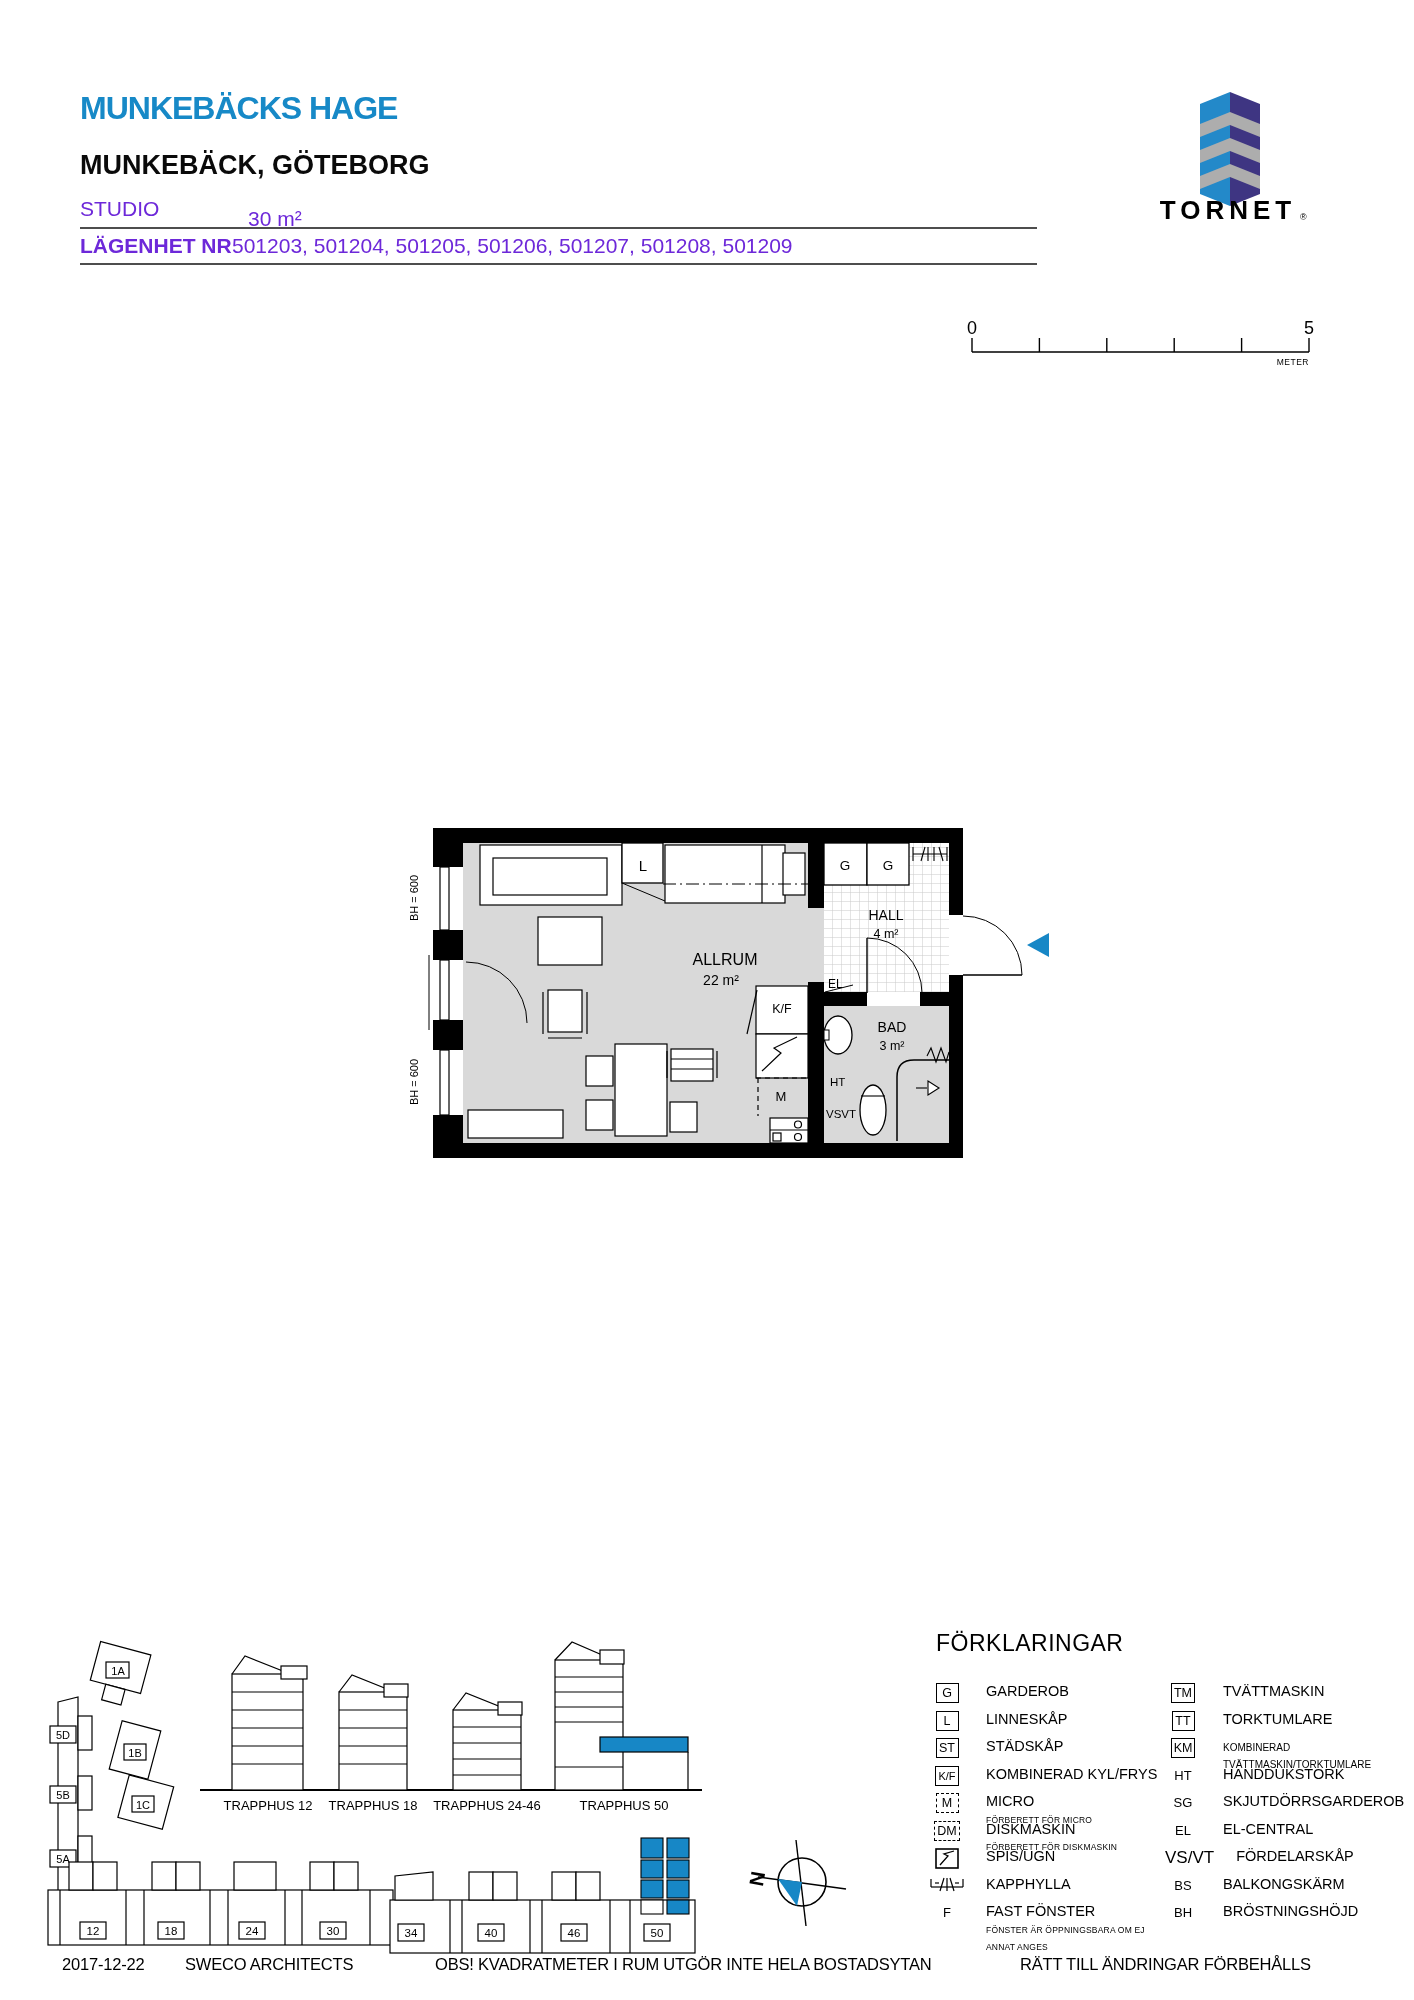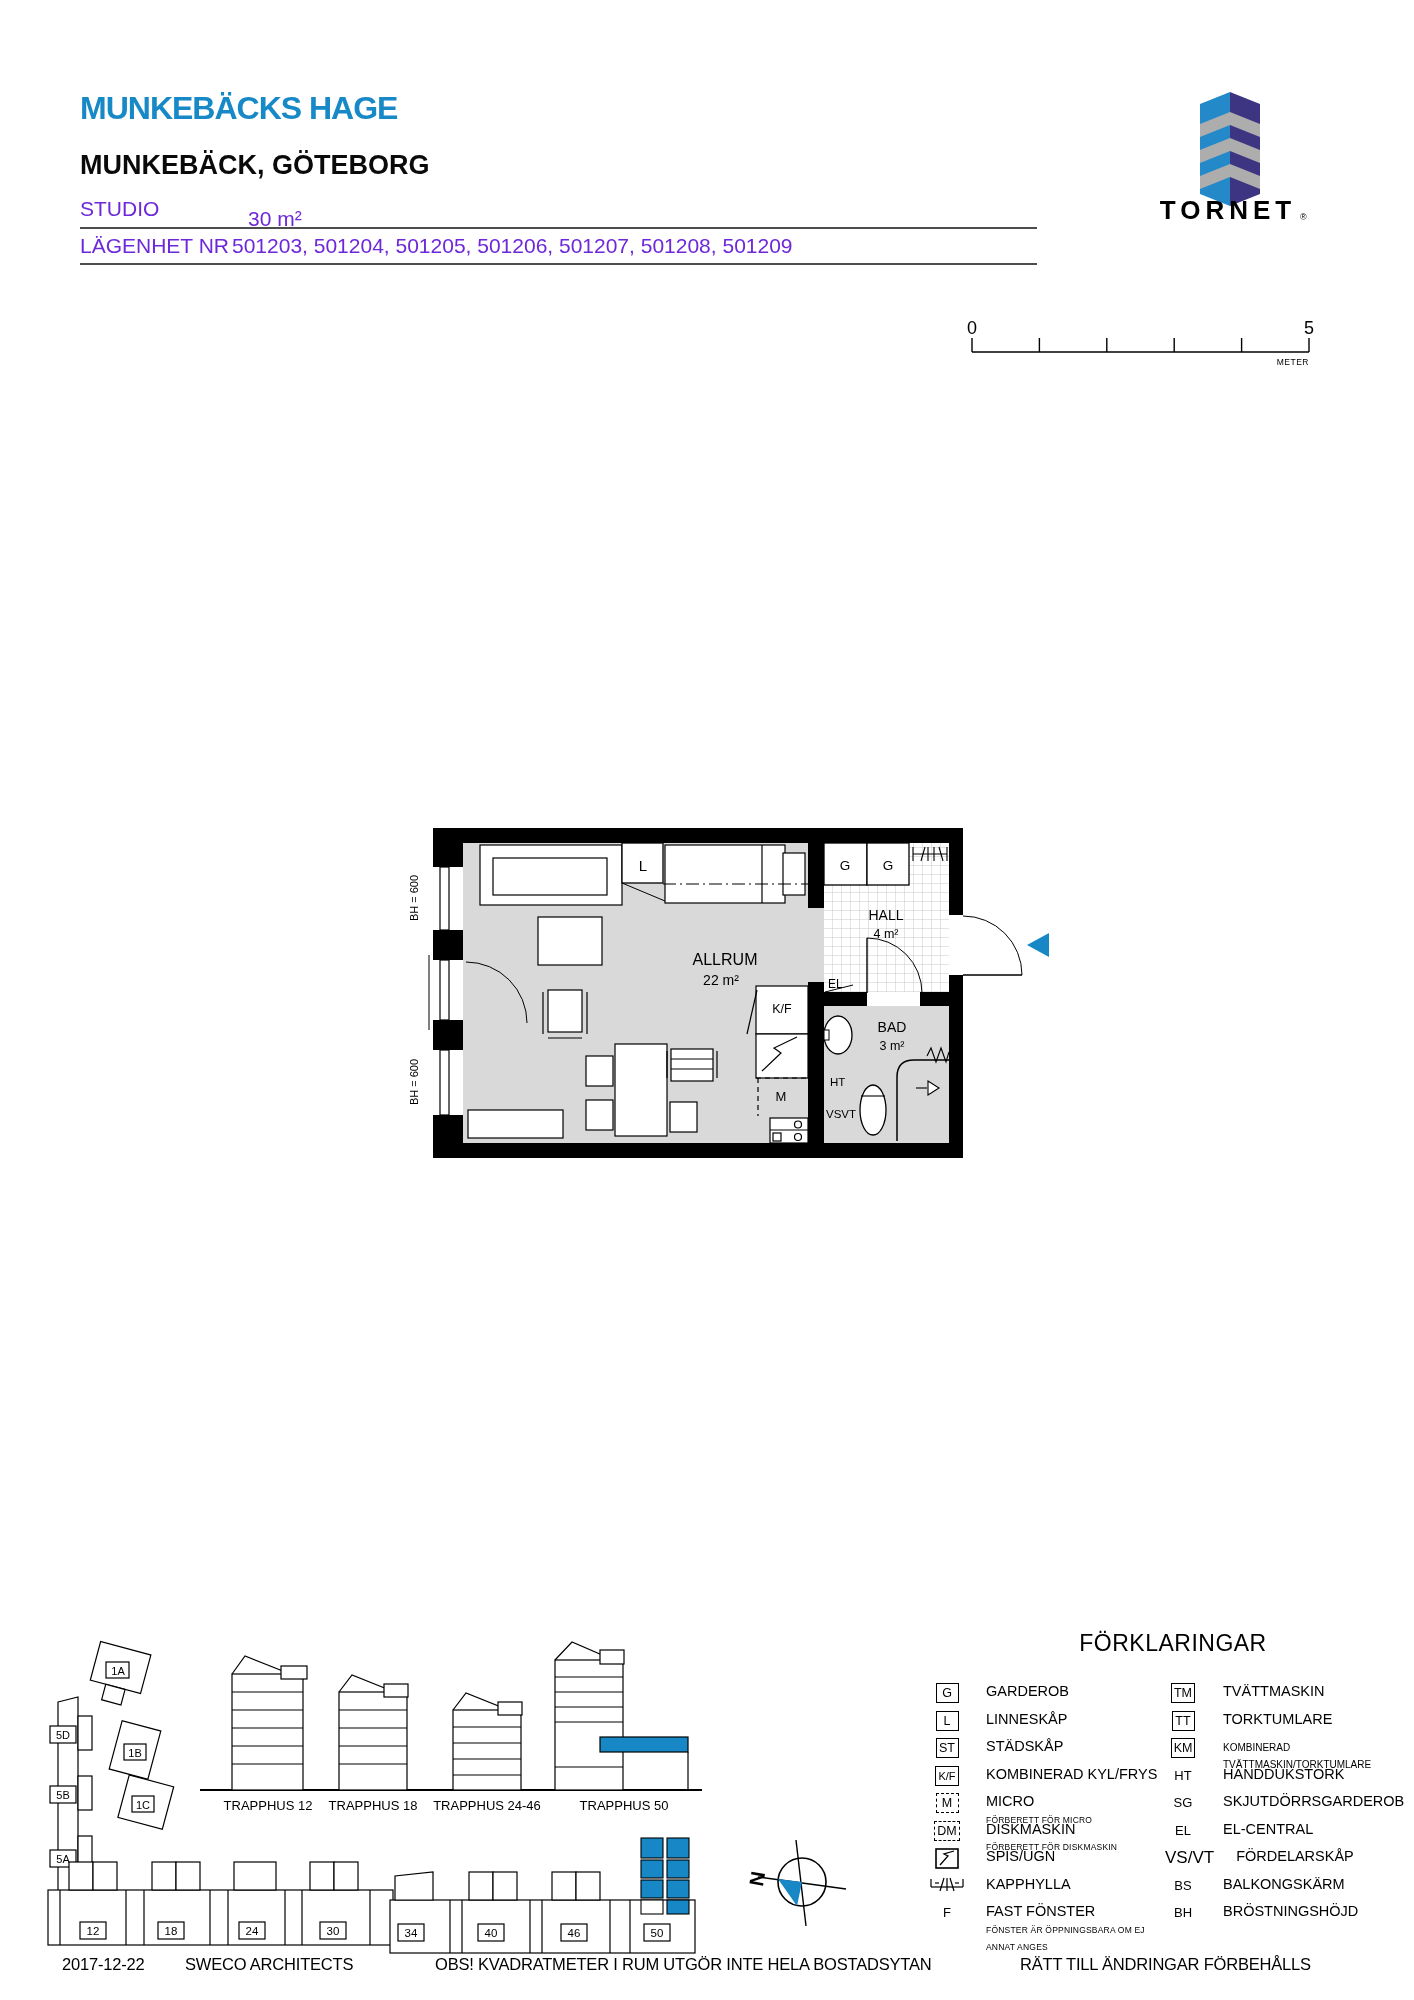--- a/index.html
+++ b/index.html
@@ -6,21 +6,21 @@
   #page{position:relative;width:1414px;height:2000px;background:#ffffff;
         font-family:"Liberation Sans",sans-serif;color:#000;overflow:hidden;margin:0 auto;}
   .abs{position:absolute;}
   .title{font-size:32px;font-weight:bold;color:#1789c7;letter-spacing:-1px;white-space:nowrap;}
   .subtitle{font-size:27px;font-weight:bold;color:#0a0a0a;white-space:nowrap;}
   .meta{font-size:21px;color:#6d28d9;white-space:nowrap;}
   .rule{height:2px;background:#4d4d4d;}
   svg text{font-family:"Liberation Sans",sans-serif;fill:#000;}
   
   #legend{position:absolute;left:930px;top:1630px;width:480px;}
-  .lg-title{font-size:23px;letter-spacing:0.5px;margin:0 0 22px 6px;text-align:center;}
+  .lg-title{font-size:23px;letter-spacing:0.5px;margin:0 0 22px 6px;}
   .lg-col{position:absolute;top:53px;}
   .lg-col.left{left:0;width:230px;}
   .lg-col.right{left:235px;width:245px;}
   .lg-row{height:27.5px;display:flex;align-items:flex-start;}
   .lg-sym{flex:0 0 36px;display:flex;justify-content:center;margin-top:0;}
   .lg-col.left .lg-sym{flex:0 0 34px;}
   .sym-box{display:inline-block;min-width:17px;padding:0 2px;height:18px;line-height:18px;
            text-align:center;font-size:12.5px;border:1.6px solid #000;}
   .sym-box.dashed{border:1.2px dashed #000;}
   .sym-plain{display:inline-block;font-size:13px;line-height:20px;}
@@ -33,21 +33,21 @@
 </head>
 <body>
 
 <div id="page">
 
   <div class="abs title" style="left:80px;top:90px;">MUNKEBÄCKS HAGE</div>
   <div class="abs subtitle" style="left:80px;top:150px;">MUNKEBÄCK, GÖTEBORG</div>
   <div class="abs meta" style="left:80px;top:197px;">STUDIO</div>
   <div class="abs meta" style="left:248px;top:207px;">30 m²</div>
   <div class="abs rule" style="left:80px;top:227px;width:957px;"></div>
-  <div class="abs meta" style="left:80px;top:234px;">LÄGENHET NR</div>
+  <div class="abs meta" style="left:80px;top:234px;font-weight:bold;">LÄGENHET NR</div>
   <div class="abs meta" style="left:232px;top:234px;">501203, 501204, 501205, 501206, 501207, 501208, 501209</div>
   <div class="abs rule" style="left:80px;top:263px;width:957px;"></div>
 
   <div class="abs" style="left:1152px;top:82px;width:160px;height:140px;">
     <svg width="160" height="140" viewBox="0 0 160 140">
 
       <polygon points="48,22 78,10 78,124 48,112" fill="#2389c9"></polygon>
       <polygon points="78,10 108,22 108,112 78,124" fill="#3e3582"></polygon>
 
       <polygon points="48,42 78,30 78,43 48,55" fill="#adadad"></polygon>

